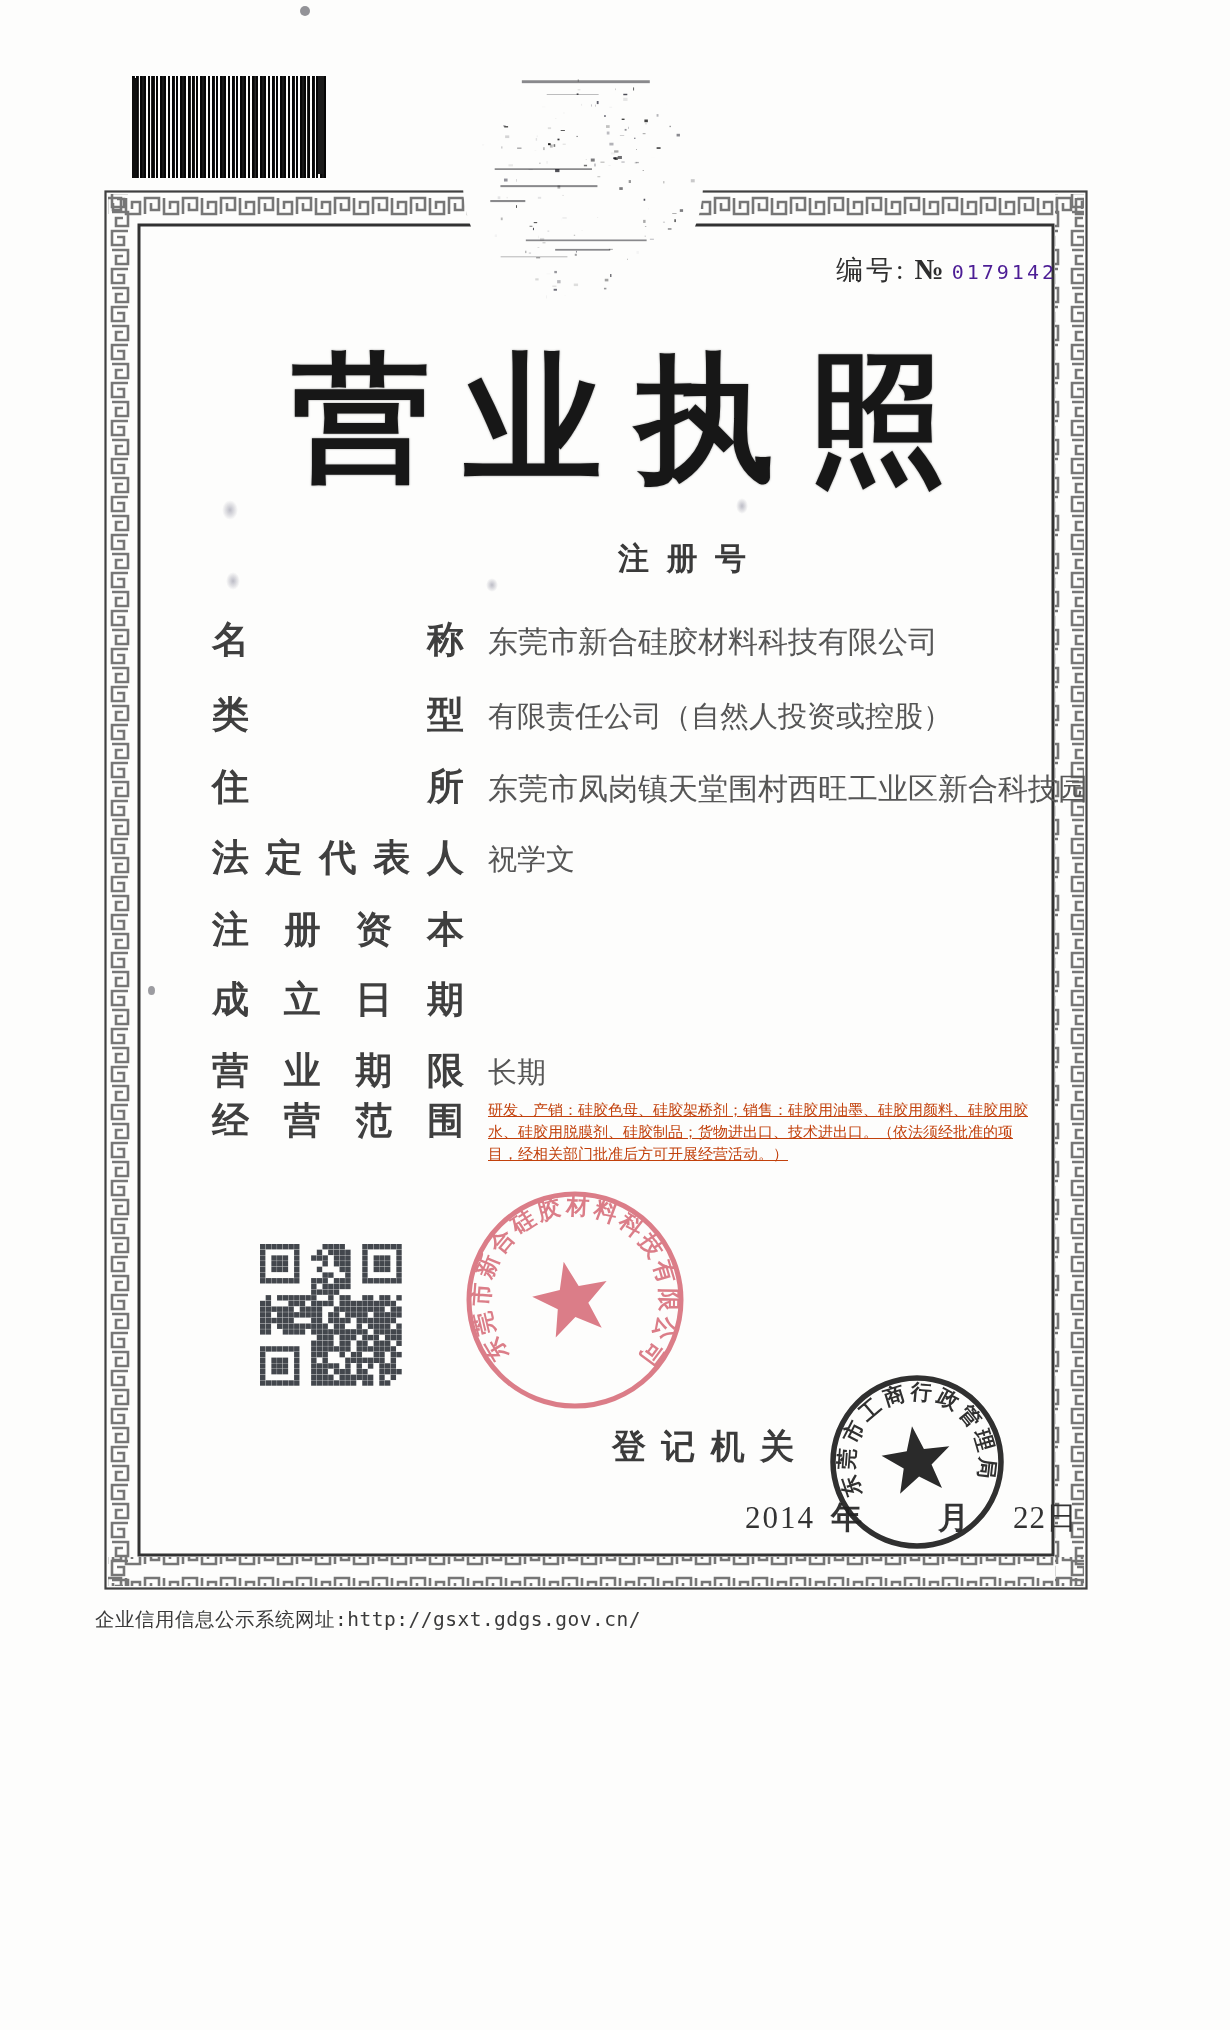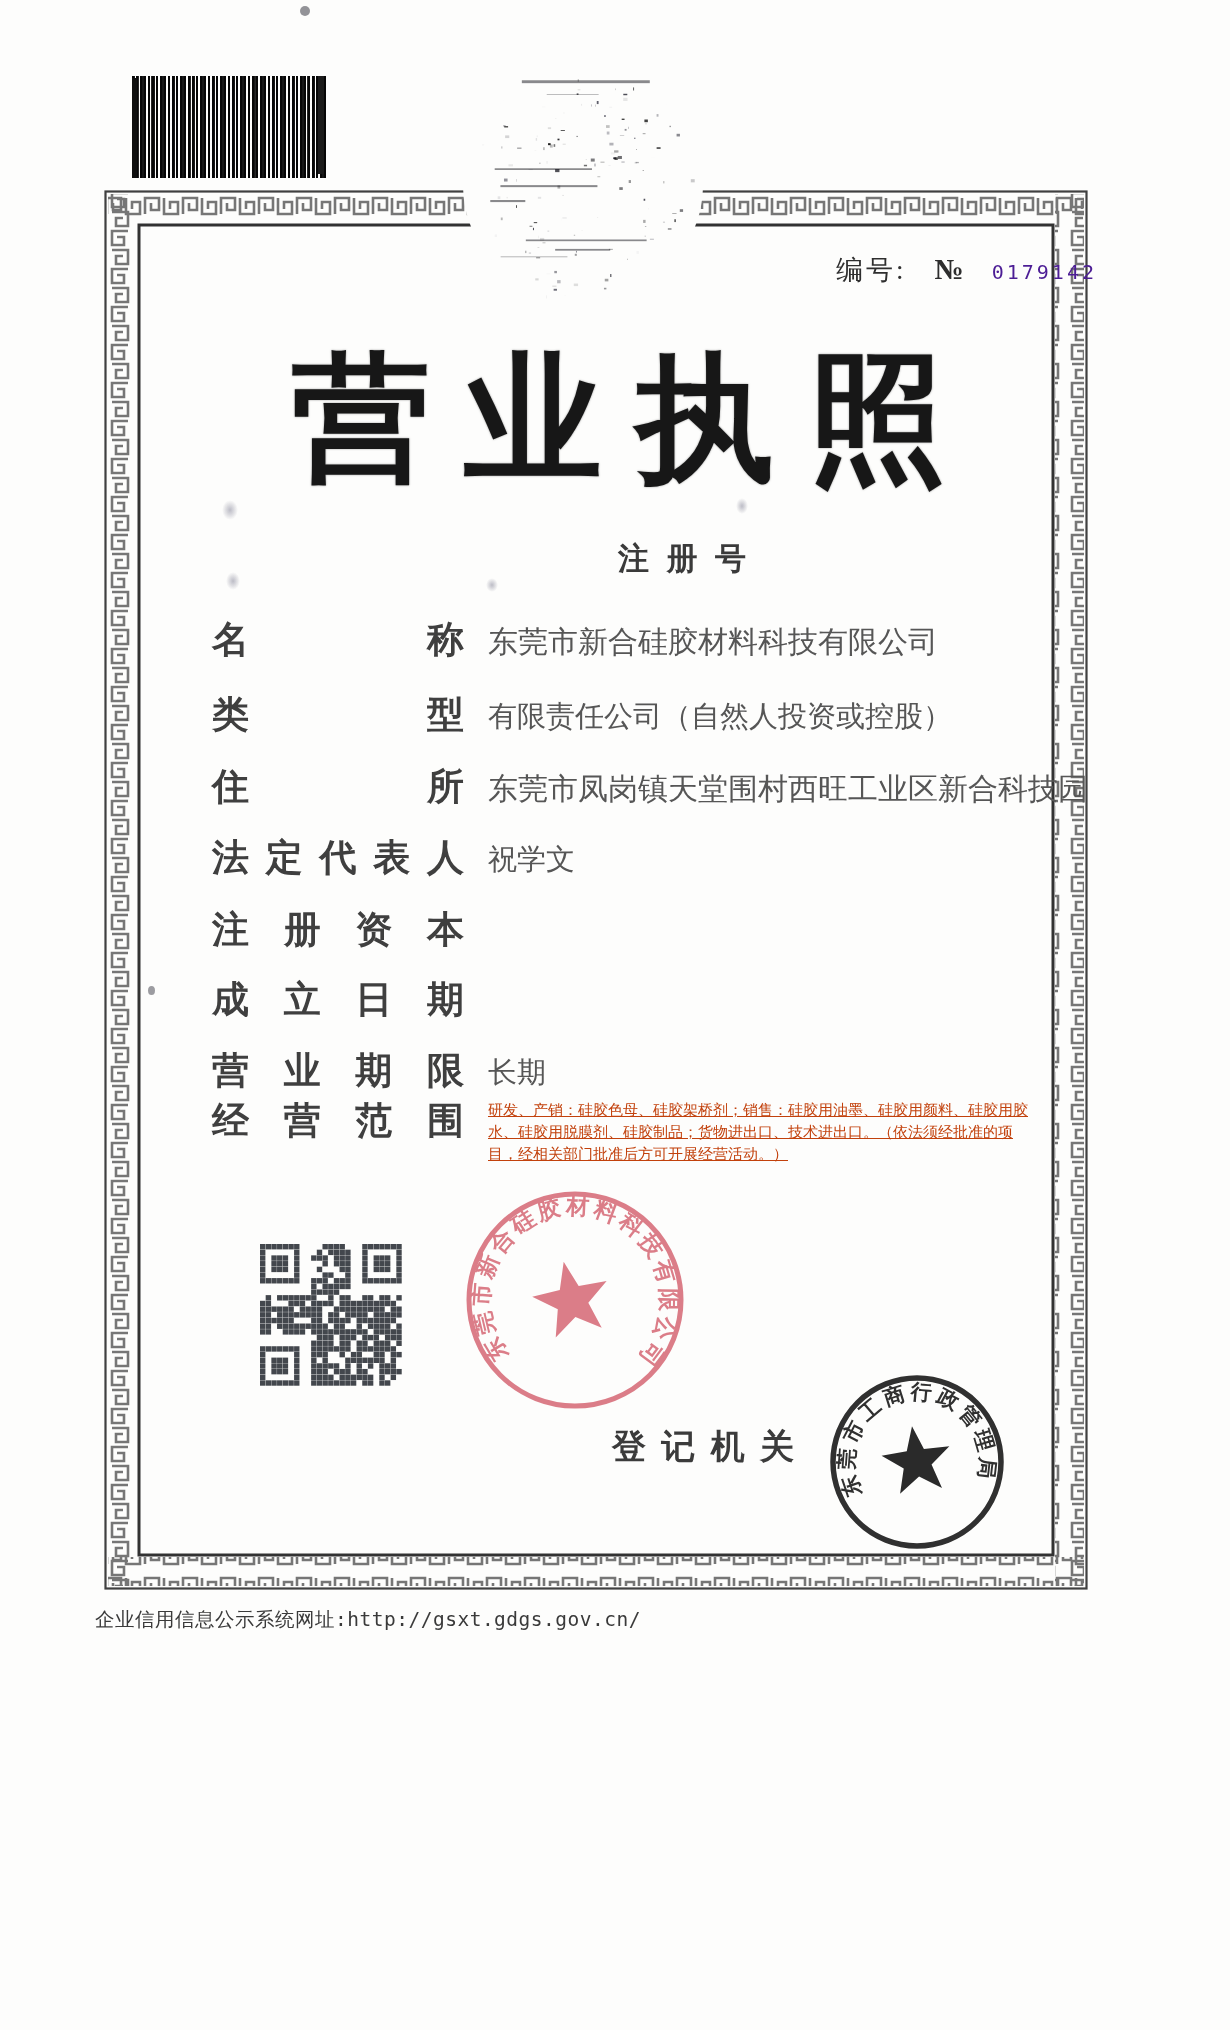--- a/index.html
+++ b/index.html
@@ -16,21 +16,21 @@
       repeating-linear-gradient(0deg,rgba(255,255,255,.45) 0 2px,transparent 2px 5px);
     filter:contrast(1.05);}
   .barcode::before{content:"";position:absolute;left:0;top:2px;bottom:0;width:5px;background:#141414;}
   .barcode::after{content:"";position:absolute;right:2px;top:0;bottom:4px;width:6px;background:#202020;}
 
   
   .abs{position:absolute;}
   .dist{display:flex;justify-content:space-between;}
 
   
-  .serial{left:836px;top:252px;display:flex;align-items:baseline;gap:28px;color:#2e2e2e;}
+  .serial{left:836px;top:252px;display:flex;align-items:baseline;gap:8px;color:#2e2e2e;}
   .serial .lbl{font-size:27px;letter-spacing:3px;font-family:"Liberation Serif",serif;}
   .serial .no{font-size:29px;font-weight:bold;font-family:"Liberation Serif",serif;}
   .serial .digits{font-size:20px;letter-spacing:3px;font-family:"DejaVu Sans Mono",monospace;color:#4c1d95;}
 
   
   .title{left:292px;top:346px;width:654px;display:flex;justify-content:space-between;
     font-size:138px;line-height:1.05;font-weight:900;color:#171717;
     font-family:"Liberation Sans",sans-serif;text-shadow:0 0 2px rgba(50,50,50,.55);}
 
   
@@ -907,20 +907,26 @@
     </text>
   </svg>
 
   <div class="abs registrar dist">
       <span>登</span>
       <span>记</span>
       <span>机</span>
       <span>关</span>
     </div>
 
+  <div class="abs dateline">
+    <span class="y">2014</span>
+    <span class="u1">年</span>
+    <span class="u2">月</span>
+    <span class="d"><span>22</span><span>日</span></span>
+  </div>
 
   <svg class="abs" style="left:822px;top:1370px" width="194" height="194" viewBox="0 0 194 194" opacity="0.93">
     <defs>
         <path id="regArc" d="M40.4,123.5 A63,63 0 1,1 149.6,123.5" fill="none"></path>
       </defs>
     <circle cx="95" cy="92" r="84" fill="none" stroke="#212121" stroke-width="5.5"></circle>
     <path d="M0,-1 L0.241,-0.332 L0.951,-0.309 L0.390,0.127 L0.588,0.809 L0,0.41 L-0.588,0.809 L-0.390,0.127 L-0.951,-0.309 L-0.241,-0.332 Z" transform="translate(95 92) scale(36) rotate(-8)" fill="#1b1b1b"></path>
     <text font-size="21" letter-spacing="4" fill="#212121" font-family="Liberation Serif, serif" font-weight="600">
       <textPath href="#regArc" xlink:href="#regArc">东莞市工商行政管理局</textPath>
     </text>

